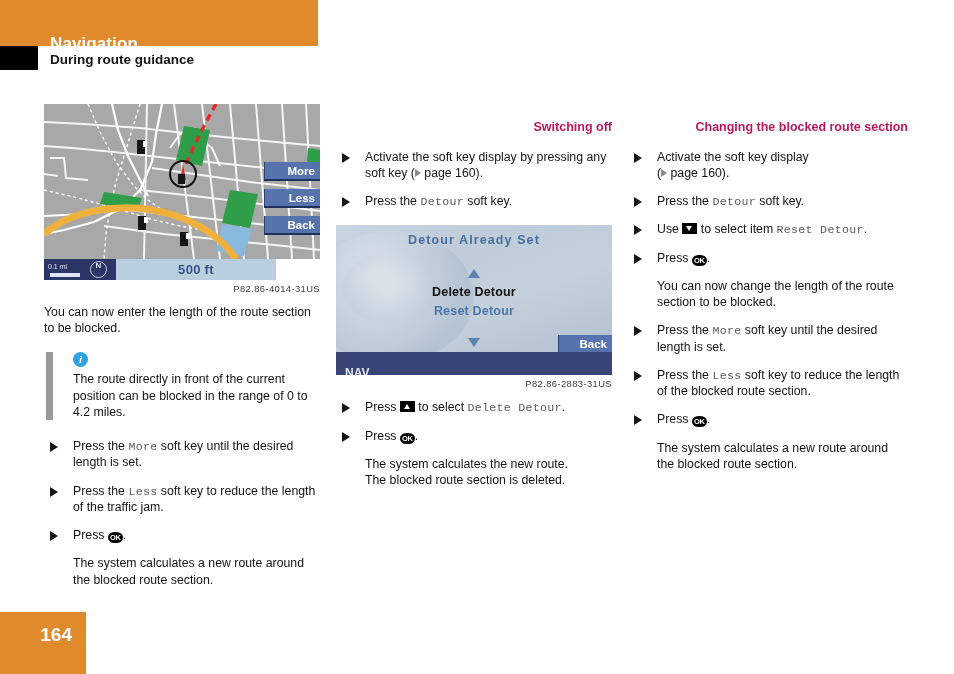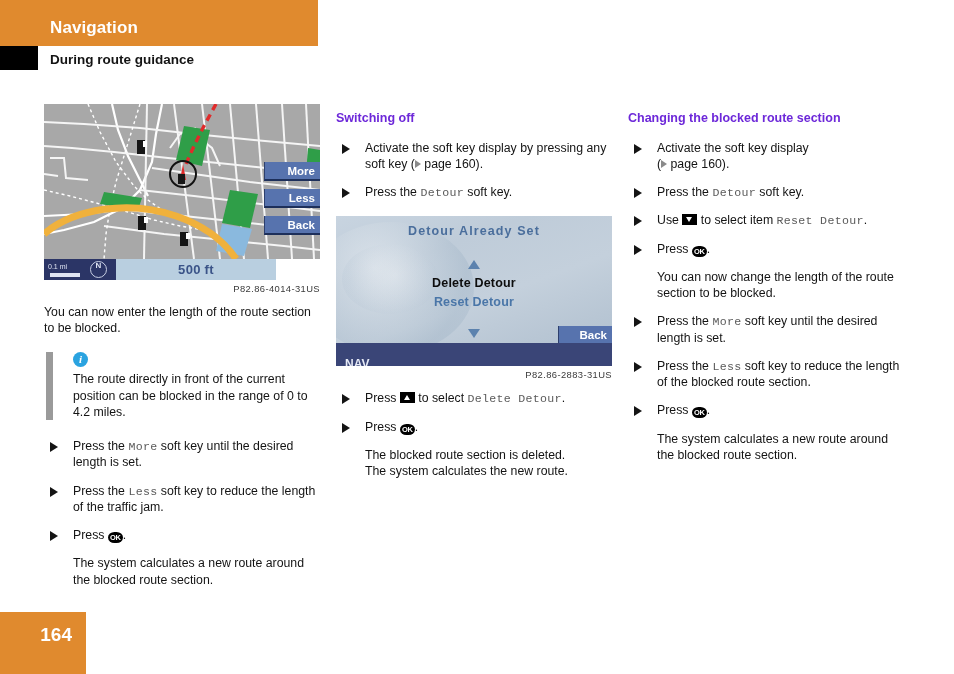--- a/index.html
+++ b/index.html
@@ -14,21 +14,21 @@
     overflow: hidden;
   }
 
   
   .hdr-bar {
     position: absolute; left: 0; top: 0;
     width: 318px; height: 46px;
     background: #e08a2e;
   }
   .hdr-title {
-    position: absolute; left: 50px; top: 18px;
+    position: absolute; left: 50px; top: 34px;
     font-size: 17px; font-weight: bold; color: #ffffff;
     letter-spacing: .1px;
     text-align: right;
   }
   .hdr-black {
     position: absolute; left: 0; top: 46px;
     width: 38px; height: 24px;
     background: #000000;
   }
   .hdr-sub {
@@ -36,22 +36,22 @@
     font-size: 13.5px; font-weight: bold; color: #141414;
   }
 
   
   .col { position: absolute; top: 104px; }
   .col-1 { left: 44px;  width: 276px; }
   .col-2 { left: 336px; width: 276px; }
   .col-3 { left: 628px; width: 280px; }
 
   .sec-head {
-    font-size: 12.5px; font-weight: bold; color: #6d28d9;
-    margin: 7px 0 13px 0; line-height: 1.25;
+    font-size: 12.5px; font-weight: bold; color: #be185d;
+    margin: 16px 0 13px 0; line-height: 1.25; text-align: right;
   }
   .para {
     font-size: 12.3px; line-height: 1.32; color: #141414;
     margin: 4px 0 12px 0;
   }
 
   
   .step {
     position: relative;
     padding-left: 29px;
@@ -424,22 +424,22 @@
     <span class="tri"></span>
     <span>Press </span><span class="sqkey up"></span><span> to select </span><span class="mono">Delete Detour</span><span>.</span>
   </div>
 
   <div class="step">
     <span class="tri"></span>
     <span>Press </span><span class="okkey">OK</span><span>.</span>
   </div>
 
   <div class="indent">
+    <div>The system calculates the new route.</div>
     <div>The blocked route section is deleted.</div>
-    <div>The system calculates the new route.</div>
   </div>
 </div>
 
 <div class="col col-3">
   <h2 class="sec-head">Changing the blocked route section</h2>
 
   <div class="step">
     <span class="tri"></span>
     <span>Activate the soft key display</span><br>(<span class="parrow"></span><span> page 160).</span>
   </div>

